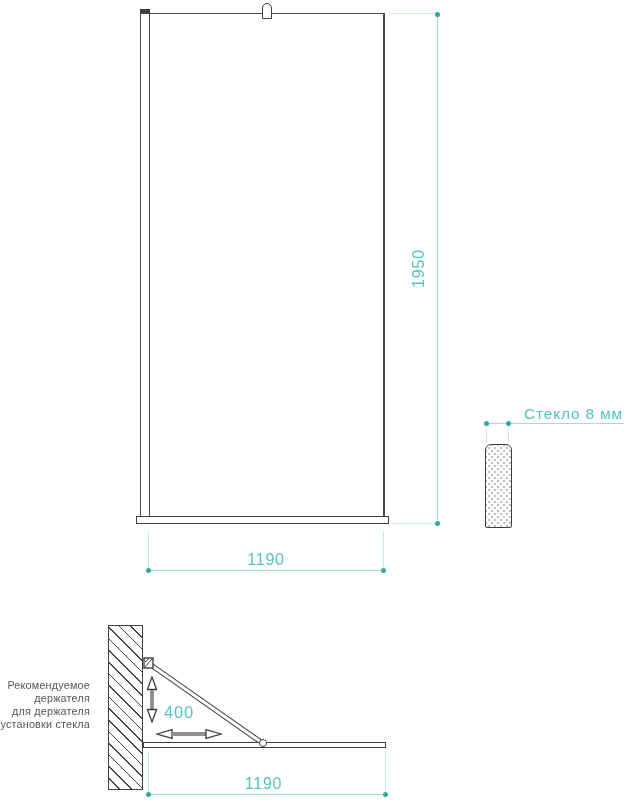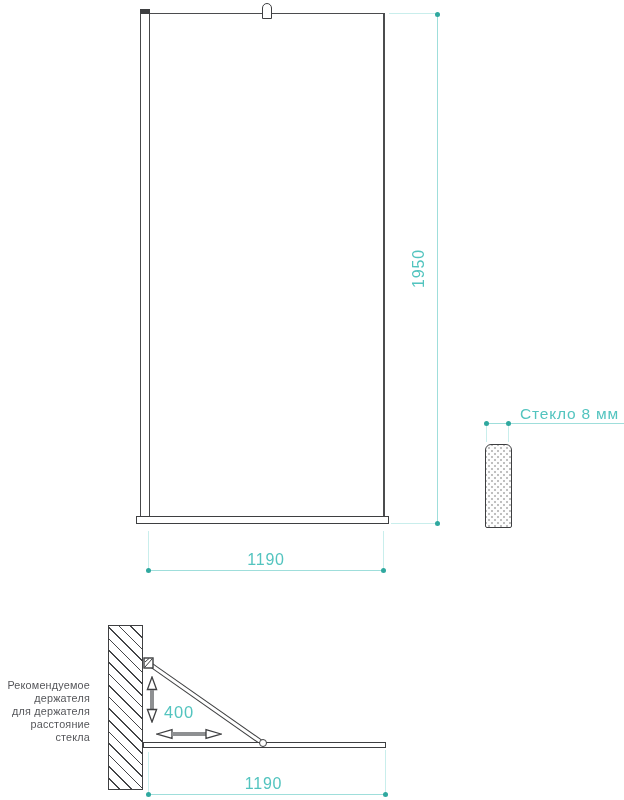--- a/index.html
+++ b/index.html
@@ -110,21 +110,21 @@
   <div class="abs dot" style="left:145.5px; top:567.5px;"></div>
   <div class="abs dot" style="left:380.5px; top:567.5px;"></div>
   <div class="abs dim-text center" style="left:205px; top:551px; width:122px;">1190</div>
 
   <div class="abs section-glass"></div>
   <div class="abs dim-line" style="left:486px; top:422.5px; width:138px; height:1px;"></div>
   <div class="abs ext-line" style="left:485.5px; top:425px; width:1px; height:17px;"></div>
   <div class="abs ext-line" style="left:507.5px; top:425px; width:1px; height:17px;"></div>
   <div class="abs dot" style="left:483.5px; top:420.5px;"></div>
   <div class="abs dot" style="left:505.5px; top:420.5px;"></div>
-  <div class="abs dim-text" style="left:520px; top:405px; width:103px; text-align:left; font-size:15.5px;">Стекло 8 мм</div>
+  <div class="abs dim-text" style="left:520px; top:405px; width:103px; text-align:right; font-size:15.5px;">Стекло 8 мм</div>
 
   <div class="abs wall"></div>
   <div class="abs support-bar"></div>
   <div class="abs stroke-heavy side-glass"></div>
   <div class="abs clamp"></div>
 
   <svg class="abs" style="left:143px; top:656.5px;" width="11" height="12">
     <rect x="1" y="1" width="9" height="10" fill="#fff" stroke="#3e3f41" stroke-width="1.4"></rect>
     <line x1="2" y1="10" x2="9" y2="2" stroke="#3e3f41" stroke-width="1"></line>
     <line x1="2" y1="5" x2="6" y2="1.5" stroke="#3e3f41" stroke-width="1"></line>
@@ -148,16 +148,16 @@
   <div class="abs ext-line" style="left:384.5px; top:750px; width:1px; height:44px;"></div>
   <div class="abs dim-line" style="left:148px; top:794px; width:237px; height:1px;"></div>
   <div class="abs dot" style="left:145.5px; top:791.5px;"></div>
   <div class="abs dot" style="left:382.5px; top:791.5px;"></div>
   <div class="abs dim-text center" style="left:202px; top:775px; width:123px;">1190</div>
 
   <div class="abs note">
     <div>Рекомендуемое</div>
     <div>держателя</div>
     <div>для держателя</div>
-    <div>расстояние стекла</div>
+    <div>установки стекла</div>
   </div>
 
 </div>
 
 </body></html>

